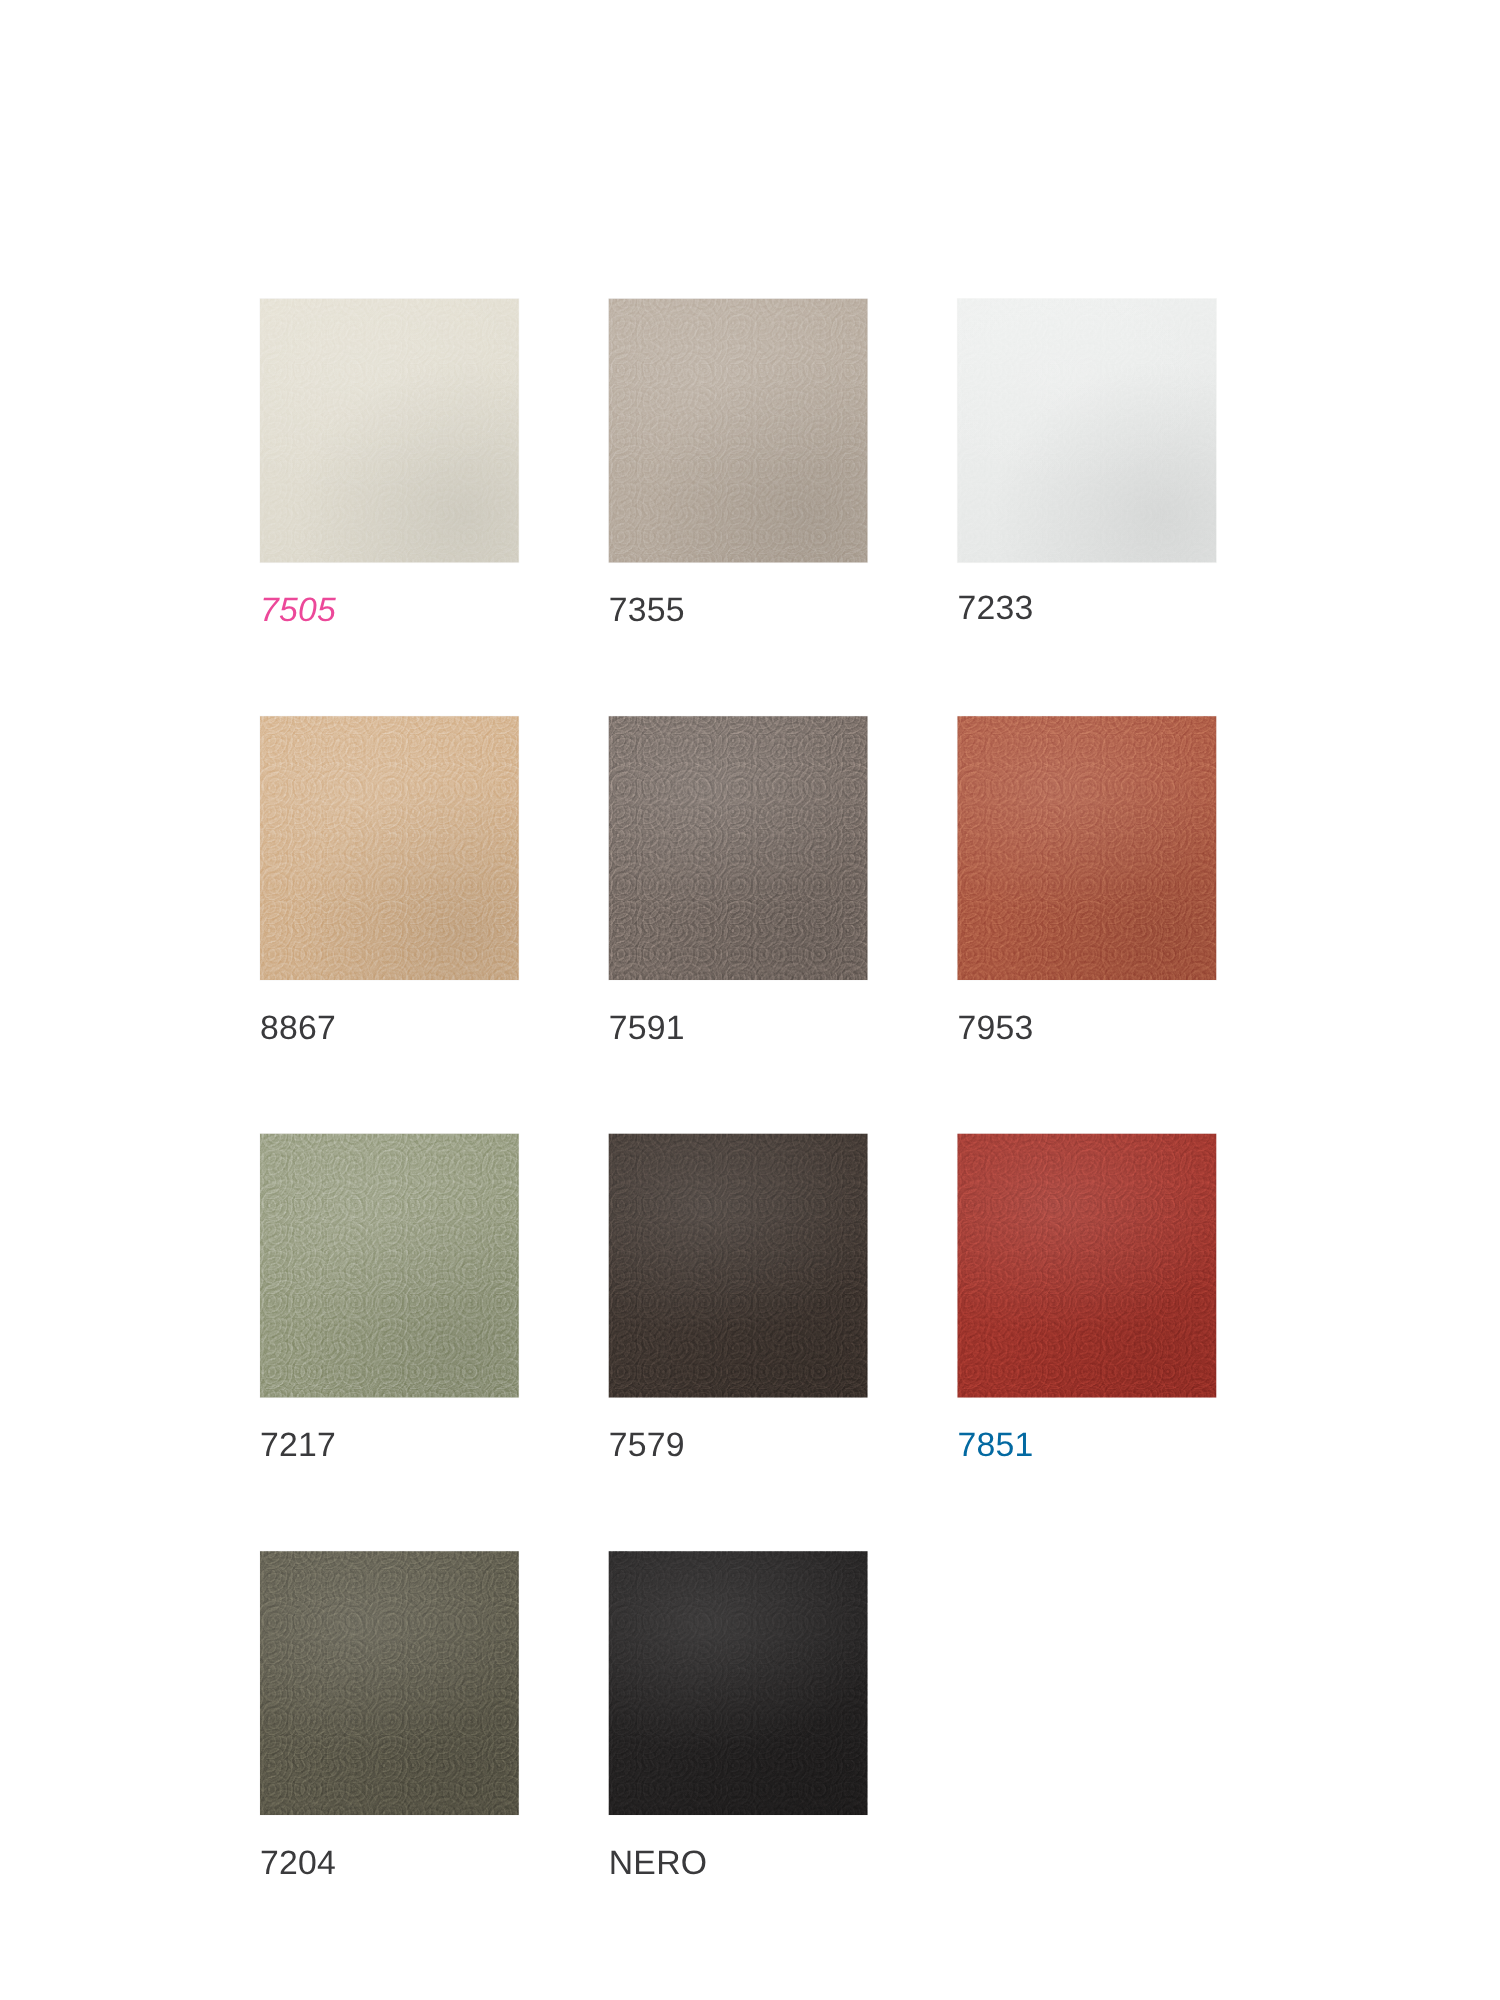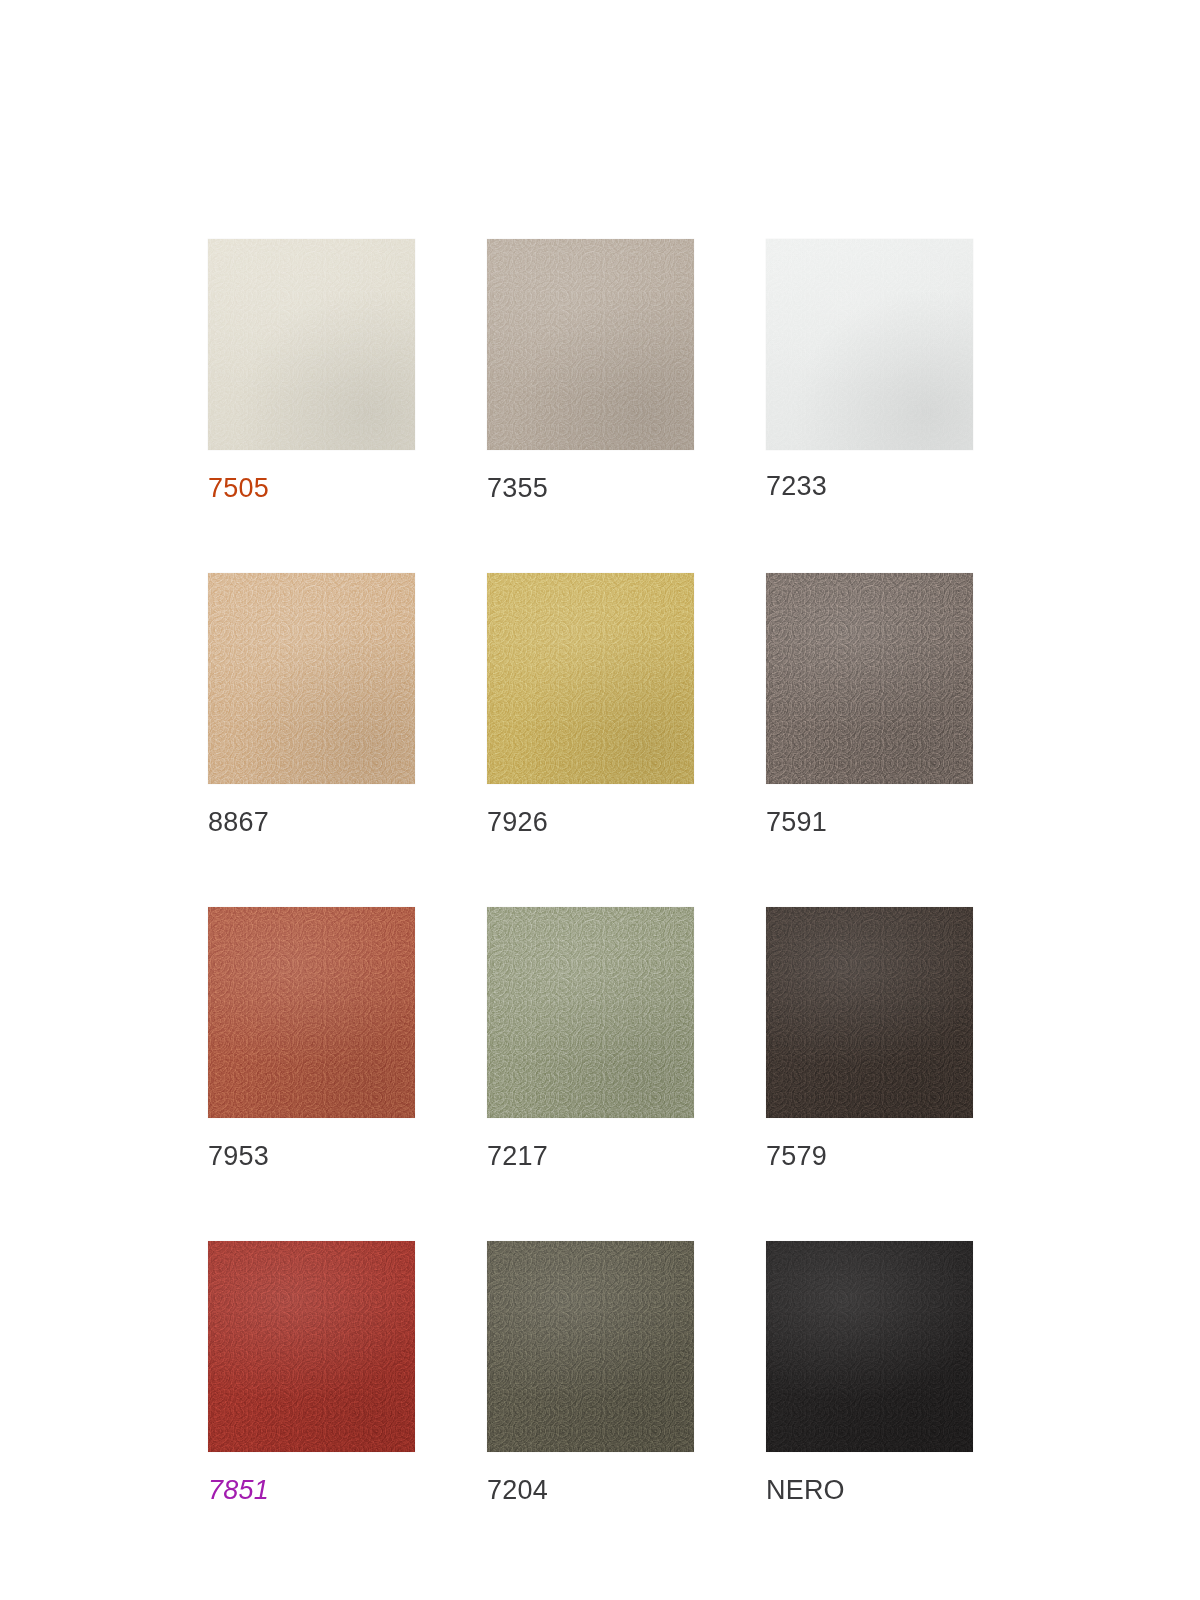--- a/index.html
+++ b/index.html
@@ -89,42 +89,38 @@
   }
 </style>
 </head>
 <body style="background: rgb(255, 255, 255);">
 
 <div id="swatch-page">
   <div id="swatch-grid">
 
     <div class="swatch-cell">
       <div class="swatch-chip light-grain" style="background-color: rgb(230, 226, 213);"></div>
-      <div class="swatch-label" style="color: #c2410c;">7505</div>
+      <div class="swatch-label" style="color: #ec4899; font-style: italic;">7505</div>
     </div>
 
     <div class="swatch-cell">
       <div class="swatch-chip light-grain" style="background-color: rgb(188, 176, 163);"></div>
       <div class="swatch-label" style="color: rgb(58, 58, 60);">7355</div>
     </div>
 
     <div class="swatch-cell">
       <div class="swatch-chip light-grain" style="background-color: rgb(239, 241, 240);"></div>
       <div class="swatch-label" style="color: rgb(58, 58, 60); margin-top: 21px;">7233</div>
     </div>
 
     <div class="swatch-cell">
       <div class="swatch-chip" style="background-color: rgb(217, 184, 148);"></div>
       <div class="swatch-label" style="color: rgb(58, 58, 60);">8867</div>
     </div>
 
-    <div class="swatch-cell">
-      <div class="swatch-chip" style="background-color: rgb(207, 183, 101);"></div>
-      <div class="swatch-label" style="color: rgb(58, 58, 60);">7926</div>
-    </div>
 
     <div class="swatch-cell">
       <div class="swatch-chip" style="background-color: rgb(122, 110, 103);"></div>
       <div class="swatch-label" style="color: rgb(58, 58, 60);">7591</div>
     </div>
 
     <div class="swatch-cell">
       <div class="swatch-chip" style="background-color: rgb(176, 90, 66);"></div>
       <div class="swatch-label" style="color: rgb(58, 58, 60);">7953</div>
     </div>
@@ -134,21 +130,21 @@
       <div class="swatch-label" style="color: rgb(58, 58, 60);">7217</div>
     </div>
 
     <div class="swatch-cell">
       <div class="swatch-chip dark-grain" style="background-color: rgb(63, 53, 47);"></div>
       <div class="swatch-label" style="color: rgb(58, 58, 60);">7579</div>
     </div>
 
     <div class="swatch-cell">
       <div class="swatch-chip" style="background-color: rgb(162, 50, 41);"></div>
-      <div class="swatch-label" style="color: #a21caf; font-style: italic;">7851</div>
+      <div class="swatch-label" style="color: #0369a1;">7851</div>
     </div>
 
     <div class="swatch-cell">
       <div class="swatch-chip" style="background-color: rgb(94, 91, 75);"></div>
       <div class="swatch-label" style="color: rgb(58, 58, 60);">7204</div>
     </div>
 
     <div class="swatch-cell">
       <div class="swatch-chip dark-grain" style="background-color: rgb(33, 31, 31);"></div>
       <div class="swatch-label" style="color: rgb(58, 58, 60);">NERO</div>

